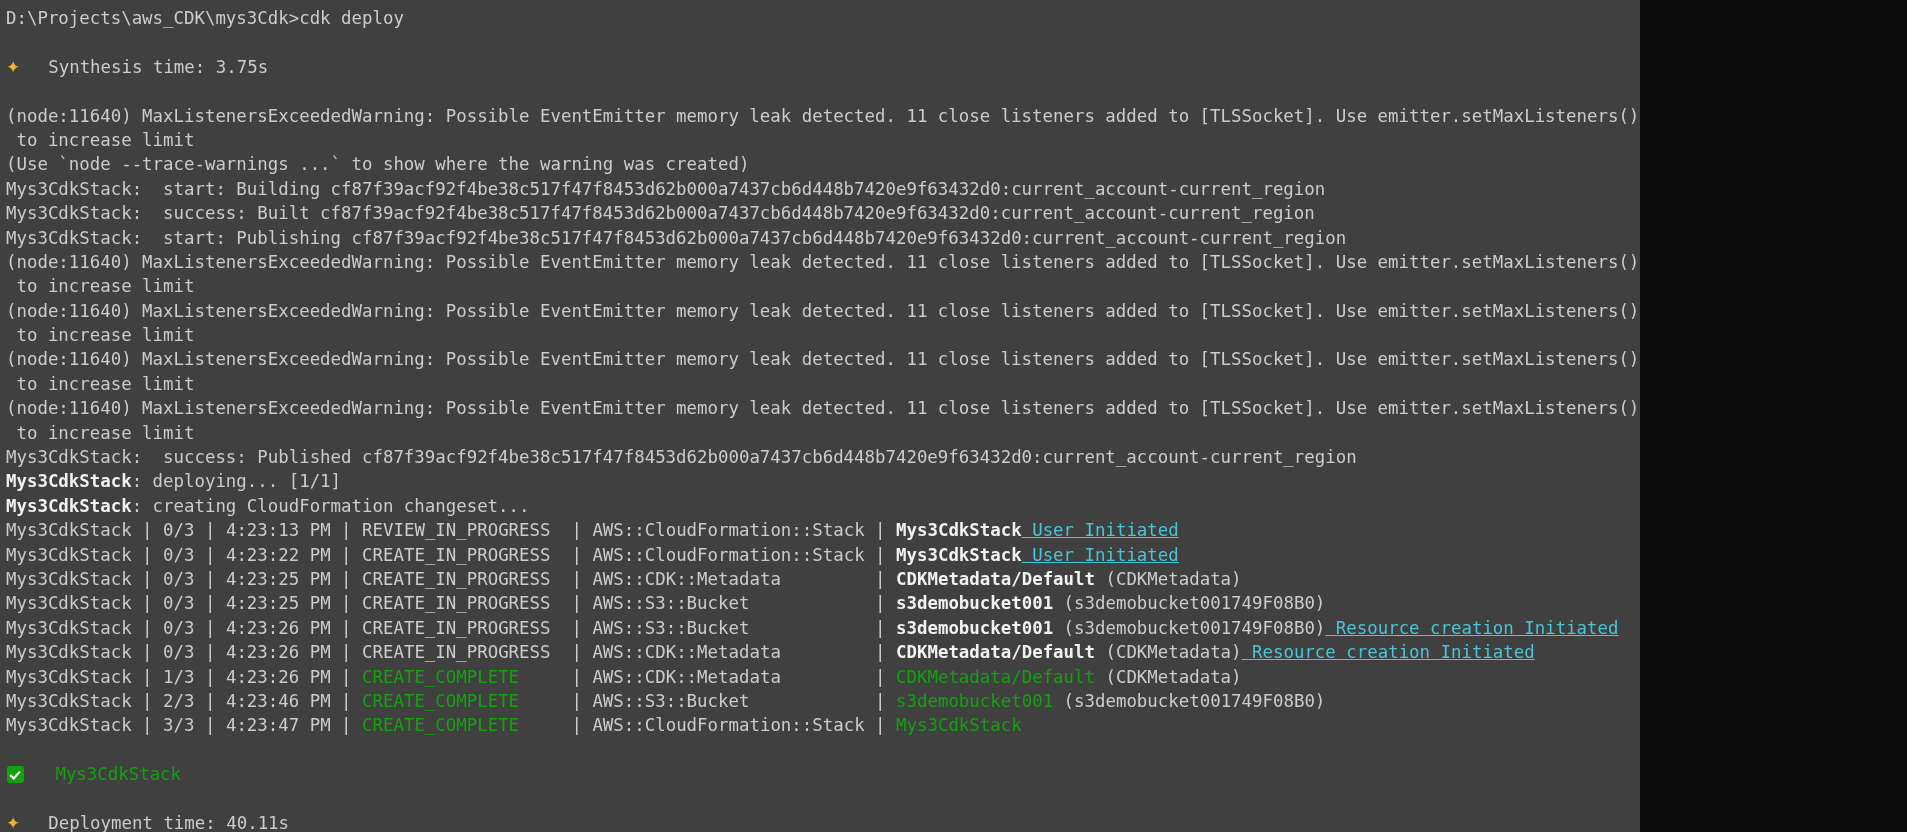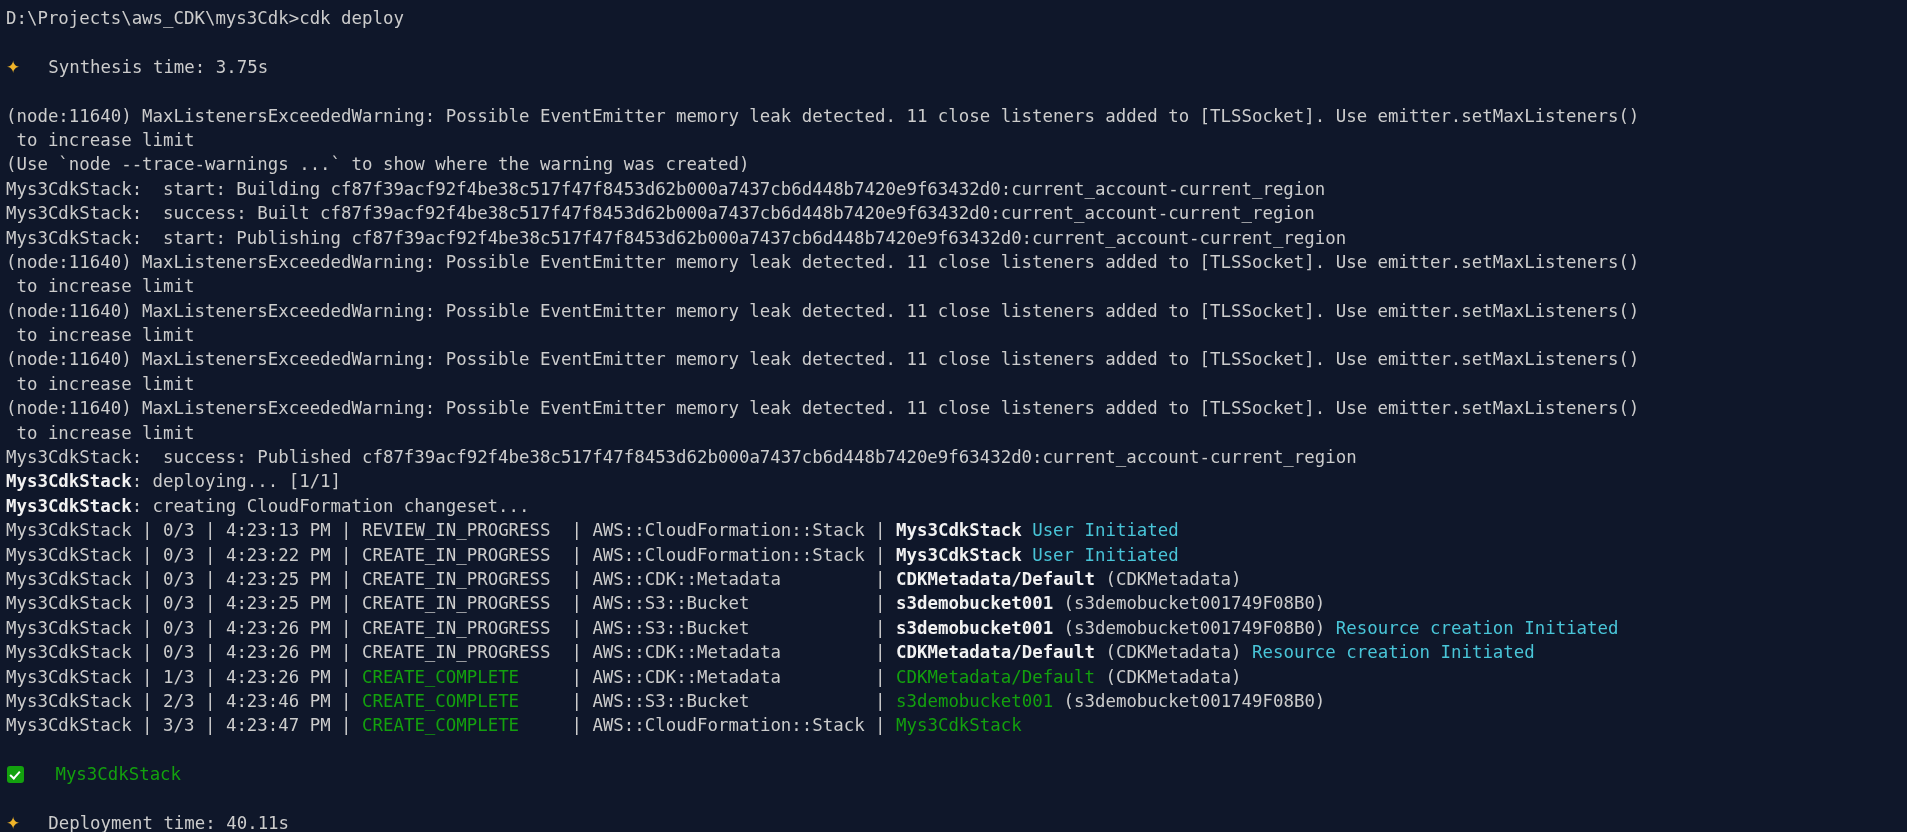--- a/index.html
+++ b/index.html
@@ -7,42 +7,42 @@
     padding: 0;
     background: #0c0c0c;
   }
   body {
     width: 1907px;
     height: 832px;
     overflow: hidden;
     font-family: "DejaVu Sans Mono", "Liberation Mono", monospace;
   }
   #terminal {
-    width: 1907px;
+    width: 1640px;
     height: 832px;
-    background: #0f172a;
+    background: #404040;
     color: #cccccc;
     font-family: "DejaVu Sans Mono", "Liberation Mono", monospace;
     font-size: 17.4px;
     line-height: 24.4px;
     padding: 6px 8px 0 6px;
     box-sizing: border-box;
     white-space: pre;
     letter-spacing: 0px;
   }
   .line {
     white-space: pre;
     height: 24.4px;
     display: block;
   }
   .seg { white-space: pre; }
   .c-white   { color: #cccccc; }
   .c-bright  { color: #f2f2f2; font-weight: bold; }
   .c-green   { color: #13a10e; }
-  .c-cyan    { color: #49c5d8; }
+  .c-cyan    { color: #49c5d8; text-decoration: underline; }
   .blank { height: 24.4px; display:block; }
 
   .sparkle {
     display: inline-block;
     width: 1ch;
     color: #f0b429;
     font-family: "DejaVu Sans", sans-serif;
     font-size: 17px;
     line-height: 24.4px;
     vertical-align: baseline;

